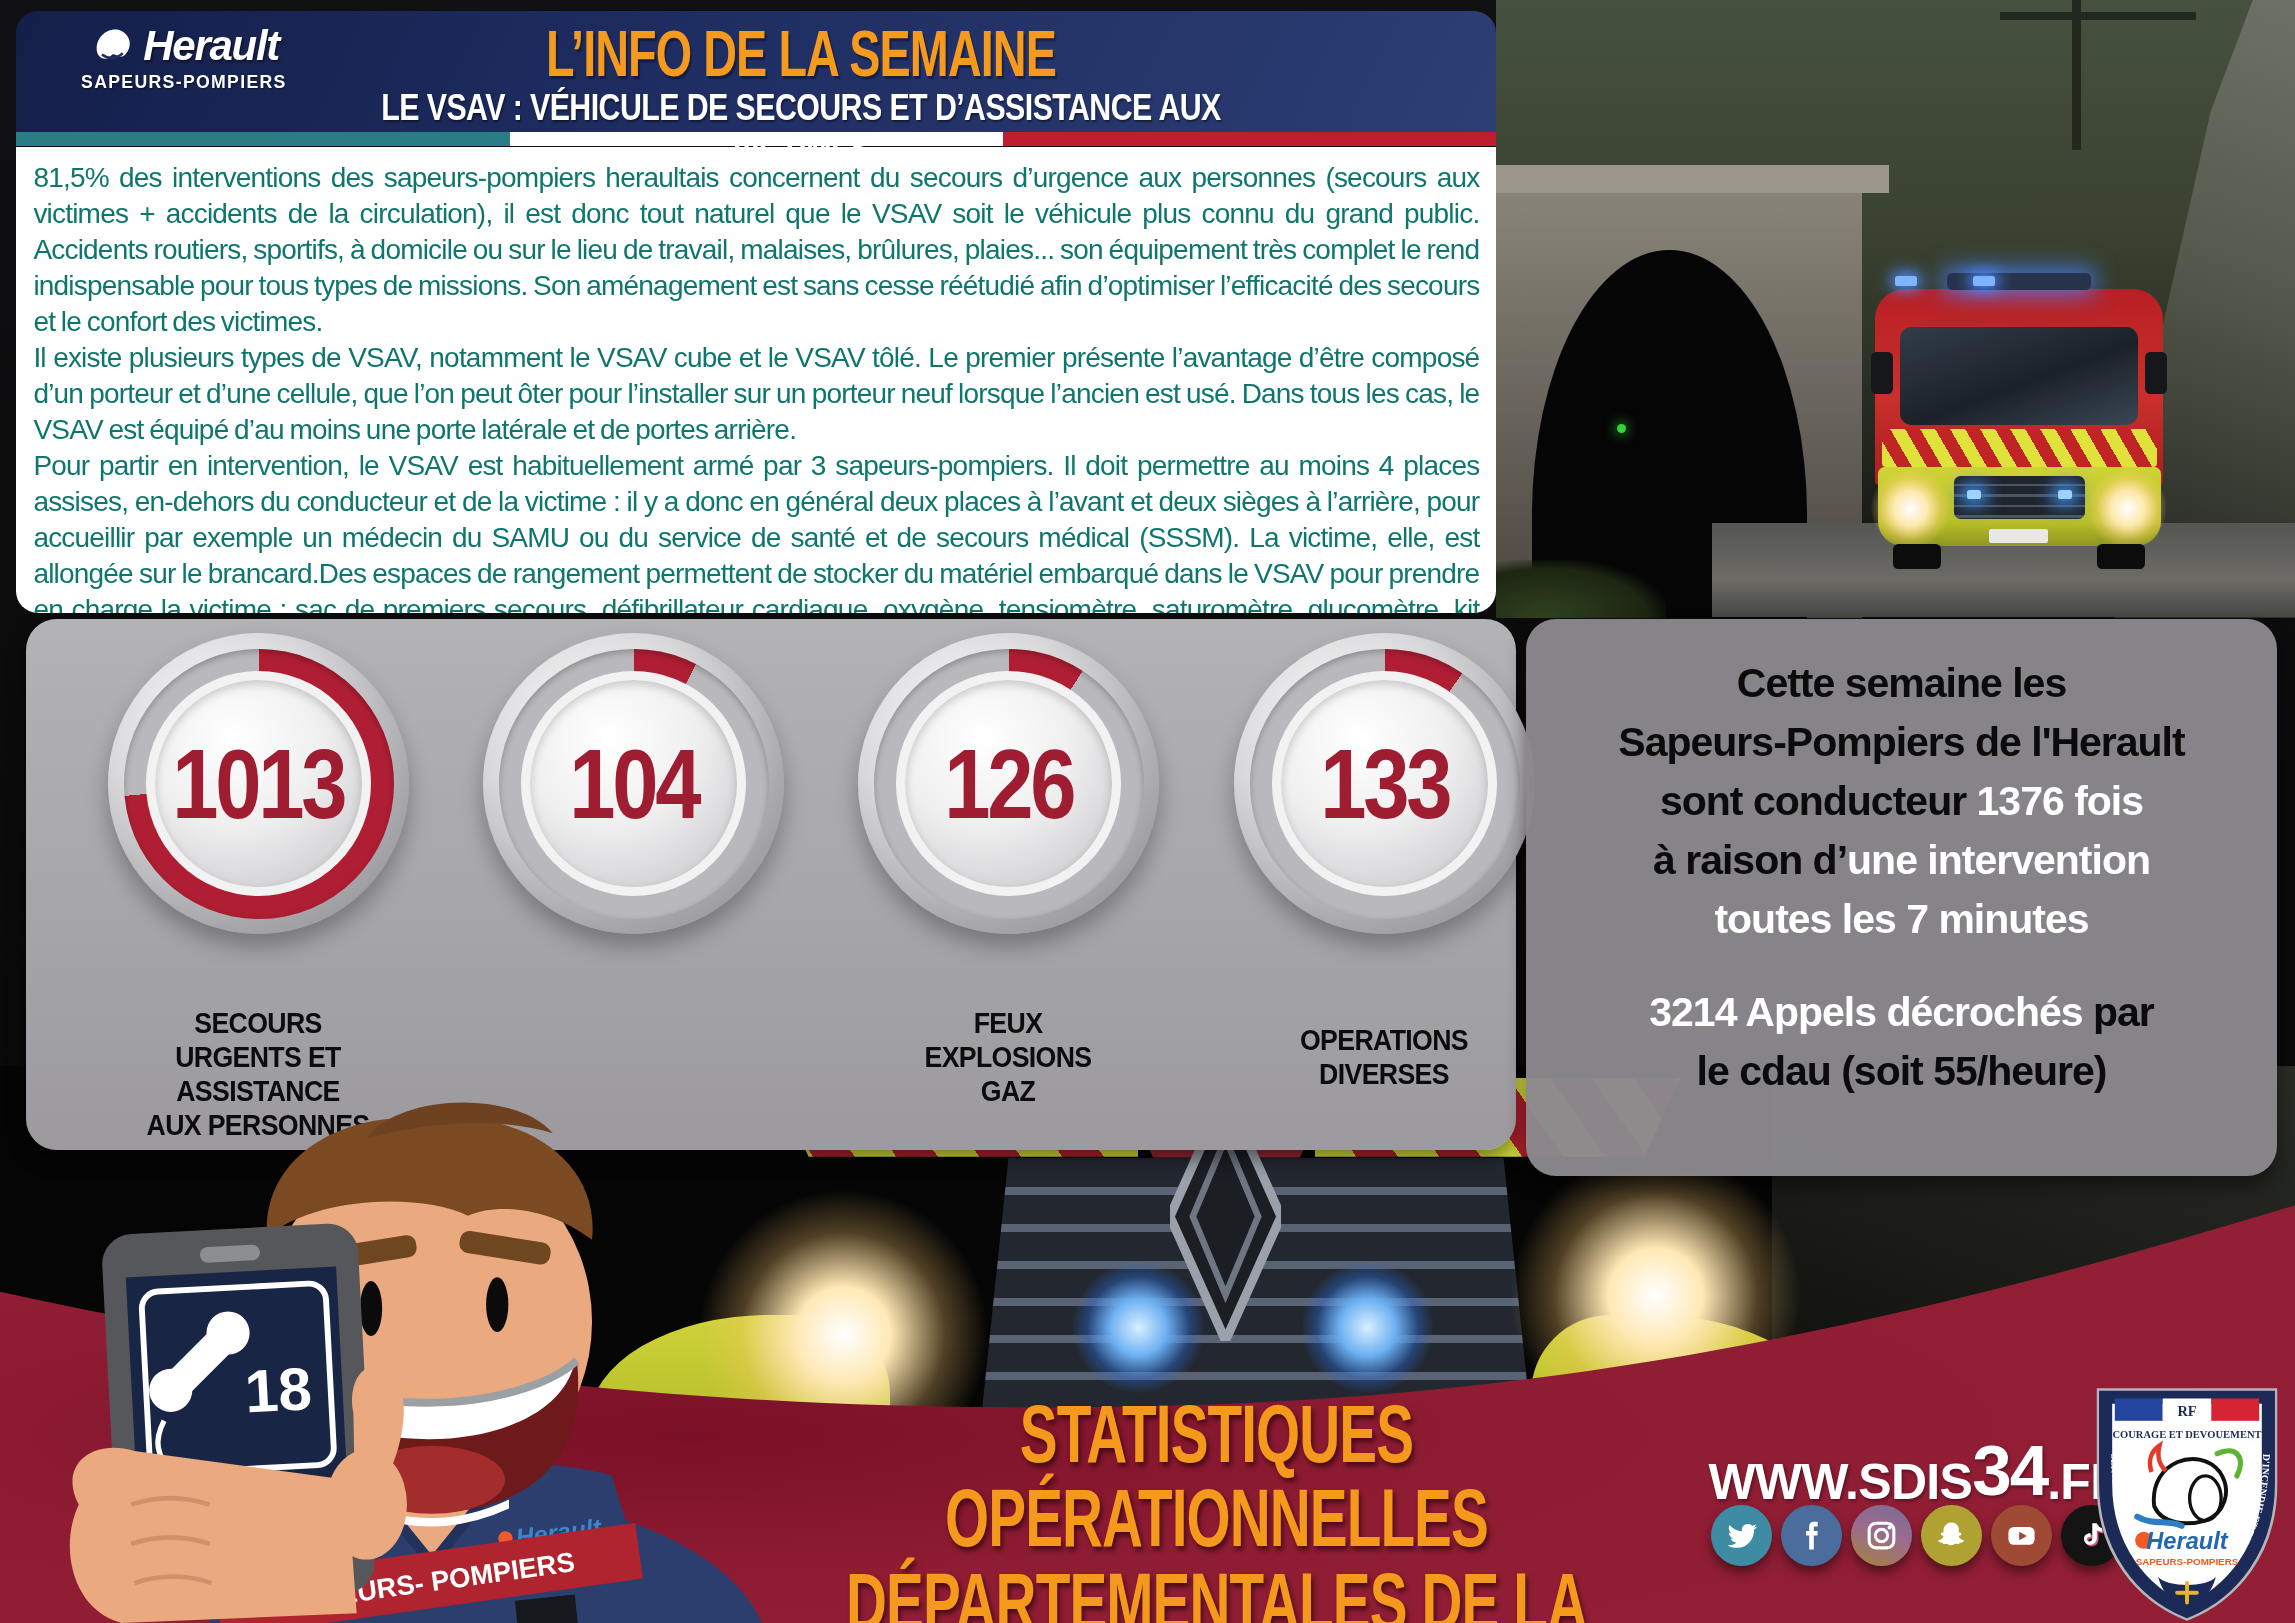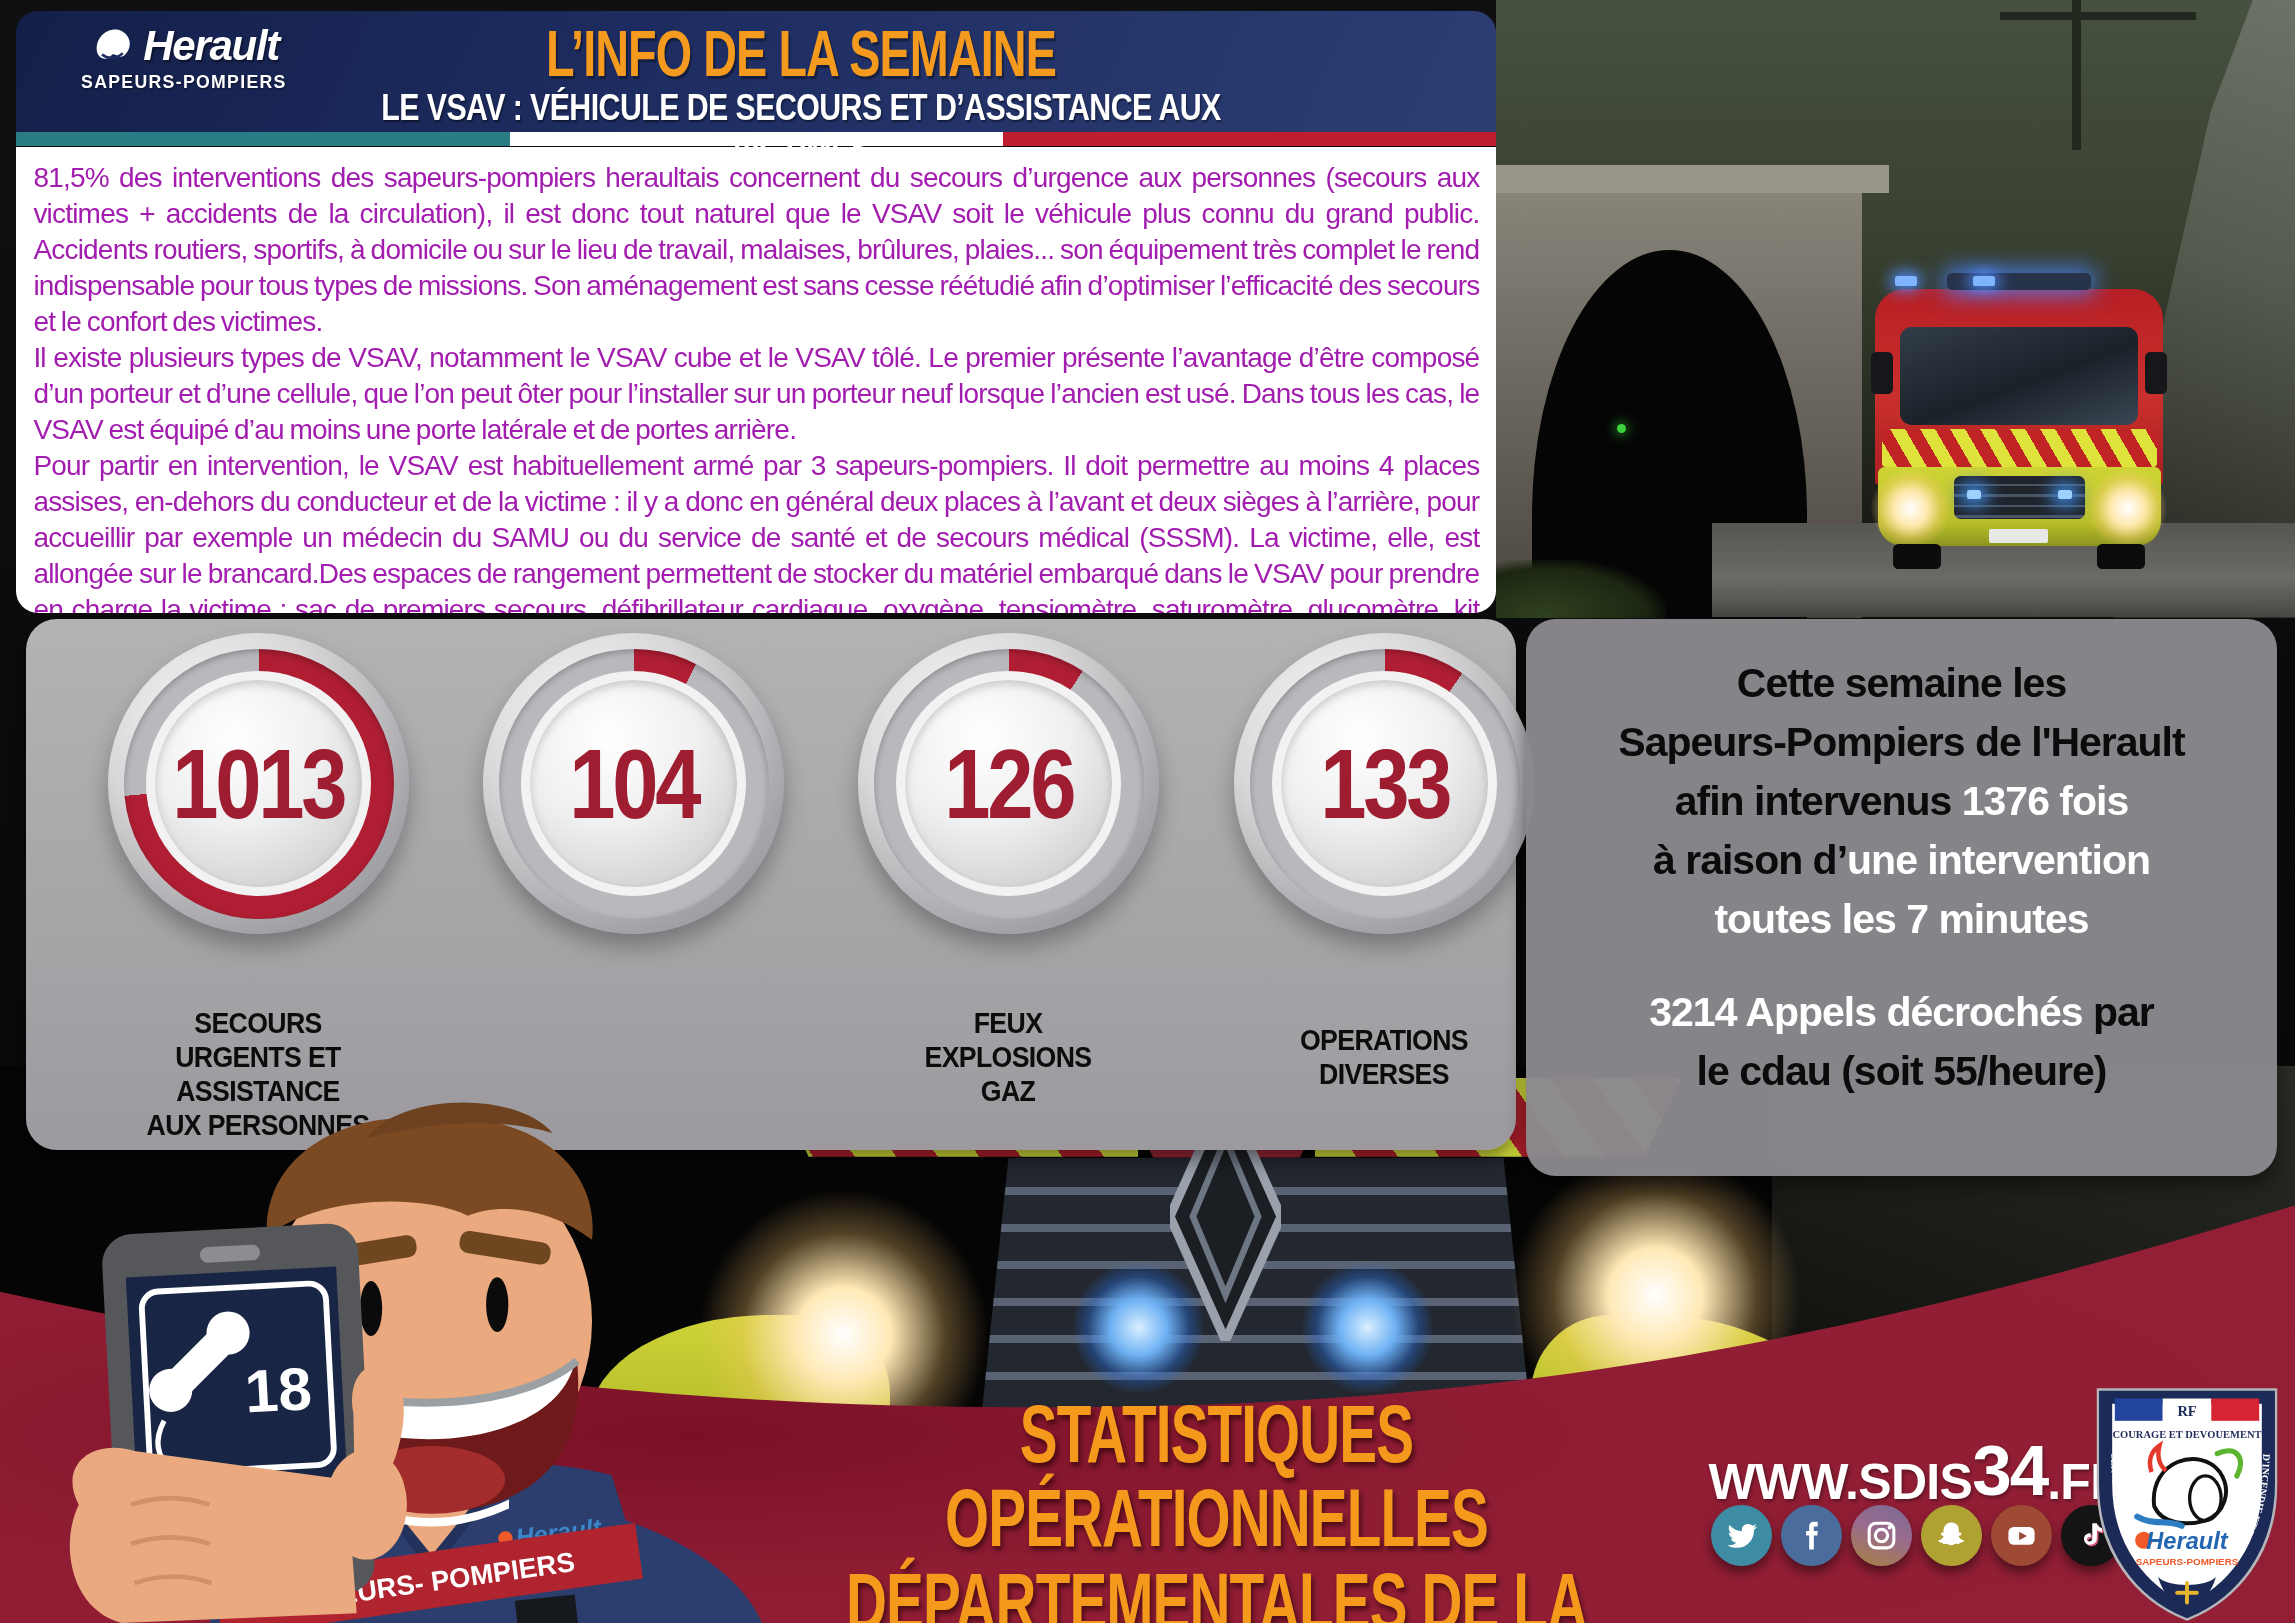--- a/index.html
+++ b/index.html
@@ -91,21 +91,21 @@
   .hdr-sub{position:absolute;left:196px;top:76px;width:1178px;text-align:center;color:#fff;
     font-size:37px;font-weight:800;letter-spacing:-0.7px;transform:scaleX(.82);transform-origin:center;
     text-shadow:1.3px 2px 2px rgba(0,0,0,.45);}
   .stripe{position:absolute;left:16.4px;top:132px;width:1480px;height:14.4px;z-index:5;display:flex;}
   .stripe div{height:100%;width:33.34%;}
 
   
   .article{position:absolute;left:16.4px;top:147px;width:1480px;height:466px;z-index:5;
     background:#fff;border-radius:0 0 22px 22px;box-sizing:border-box;
     padding:13px 17px;overflow:hidden;}
-  .article p{margin:0;color:#a21caf;font-size:28px;line-height:36px;text-align:justify;
+  .article p{margin:0;color:#0f766e;font-size:28px;line-height:36px;text-align:justify;
     letter-spacing:-0.8px;word-spacing:-1.3px;}
 
   
   .gpanel{position:absolute;left:26px;top:619px;width:1490px;height:531px;z-index:4;
     background:linear-gradient(180deg,#b3b2b5 0%,#a5a4a7 60%,#9c9a9e 100%);
     border-radius:31px;box-shadow:0 9.2px 19.6px rgba(0,0,0,.45);}
   .gauge{position:absolute;top:14.4px;width:301px;height:301px;border-radius:50%;
     background:radial-gradient(circle at 34% 28%,#f7f7f8 0%,#d8d8da 38%,#a6a6aa 72%,#88888c 100%);
     box-shadow:0 13px 22px rgba(0,0,0,.28);}
   .gauge-ring{position:absolute;left:15.7px;top:15.7px;width:270px;height:270px;border-radius:50%;}
@@ -286,21 +286,21 @@
     </div>
     <div class="glabel" style="left:1188px;top:404px;">
       <span>OPERATIONS</span>
       <span>DIVERSES</span>
     </div>
   </div>
 
   <div class="spanel">
     <div class="sline"><span>Cette semaine les</span></div>
     <div class="sline"><span>Sapeurs-Pompiers de l'Herault</span></div>
-    <div class="sline"><span>afin intervenus </span><span class="w">1376 fois</span></div>
+    <div class="sline"><span>sont conducteur </span><span class="w">1376 fois</span></div>
     <div class="sline"><span>à raison d’</span><span class="w">une intervention</span></div>
     <div class="sline"><span class="w">toutes les 7 minutes</span></div>
     <div class="sline sgap"><span class="w">3214 Appels décrochés</span><span> par</span></div>
     <div class="sline"><span>le cdau (soit 55/heure)</span></div>
   </div>
 
   <svg class="mascot" viewBox="0 0 1400 881">
 
     <path d="M880 700 C1030 740 1130 800 1165 881 L965 881 C935 800 895 758 855 738 Z" fill="#2c3e6d"></path>
 

